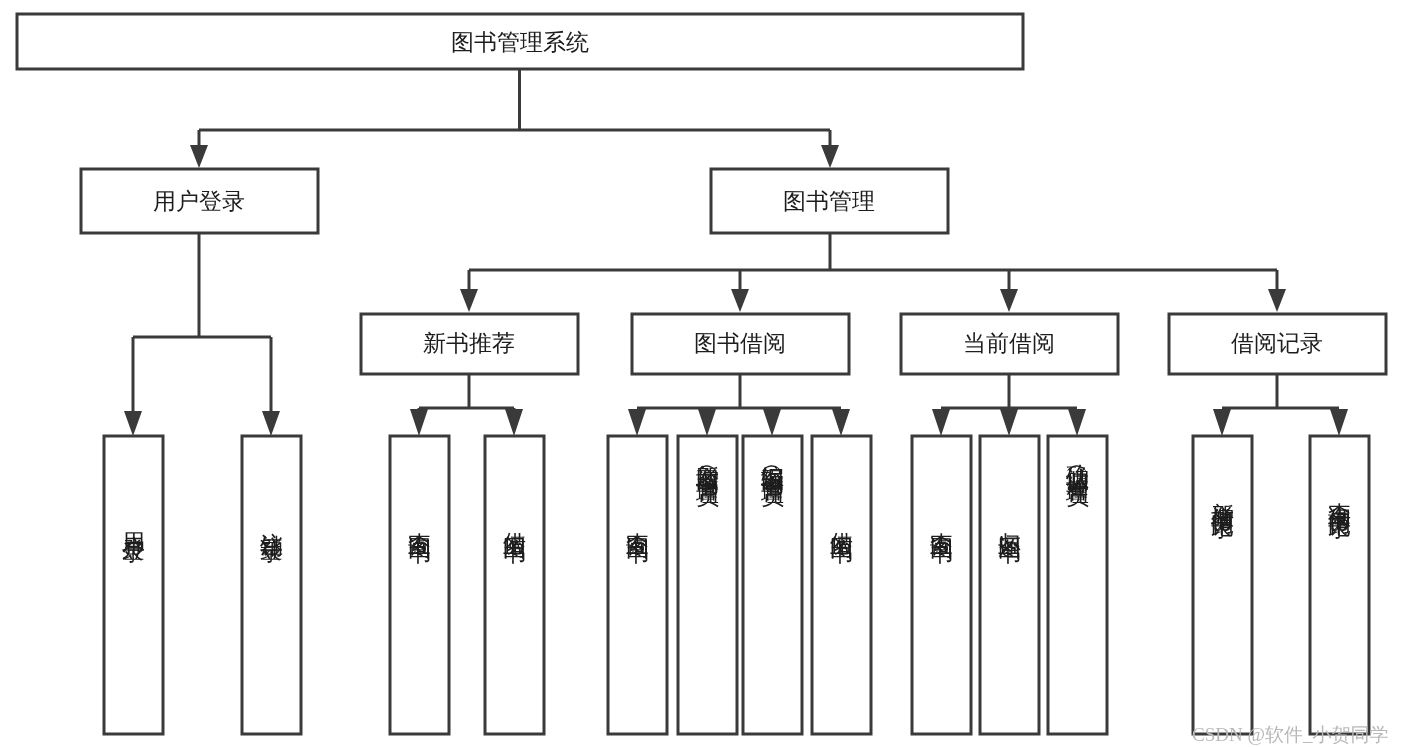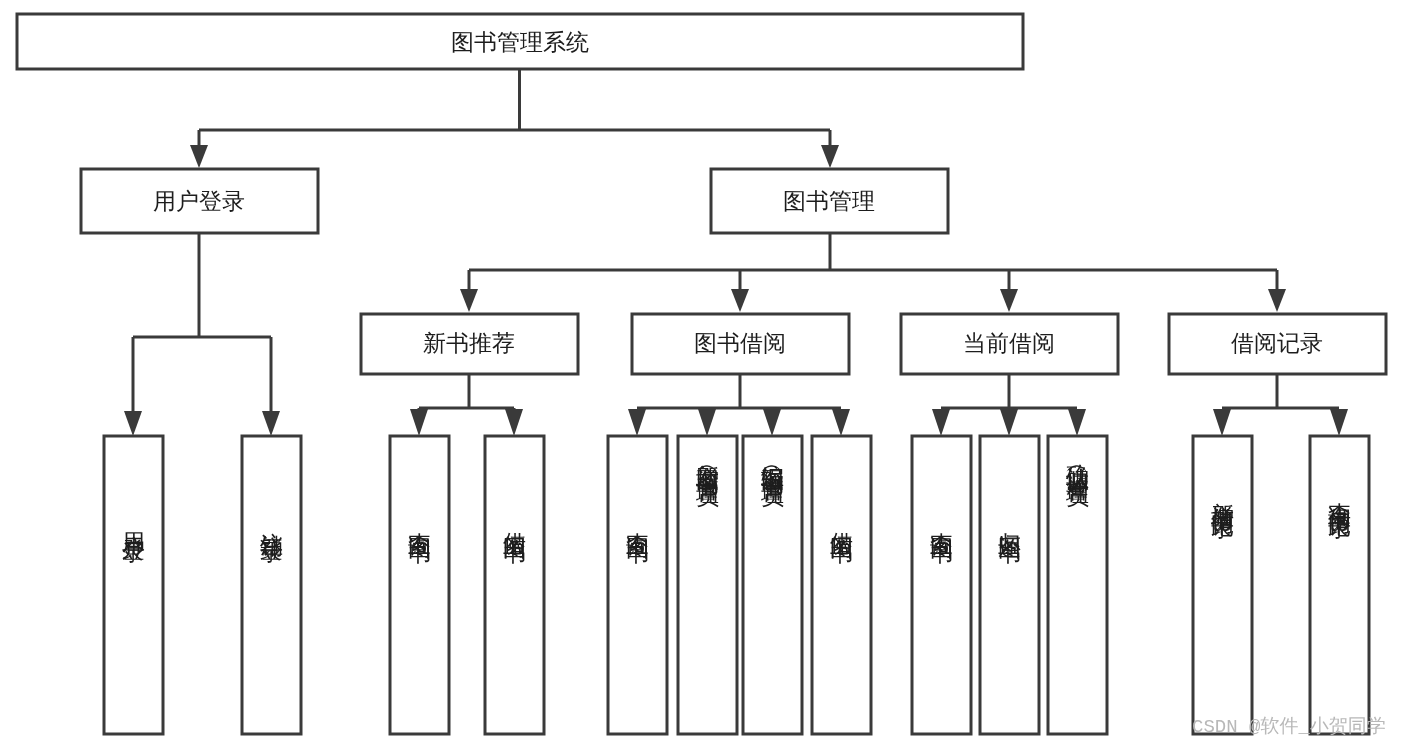--- a/index.html
+++ b/index.html
@@ -61,24 +61,25 @@
     text-orientation: upright;
     font-family: "DejaVu Sans", "Liberation Sans", sans-serif;
     font-size: 23px;
     line-height: 1.0;
     color: #1d1d1d;
     letter-spacing: 3px;
     white-space: nowrap;
   }
   .watermark {
     position: absolute;
-    font-family: Liberation Mono, monospace;
+    font-family: Liberation Serif, serif;
     font-size: 19px;
     color: #b8b8b8;
     white-space: nowrap;
+    margin-top: 9px;
   }
 </style>
 </head>
 <body>
 
 <div id="diagram-root">
 
   <svg class="flow" viewBox="0 0 1405 747" xmlns="http://www.w3.org/2000/svg">
 
     <g>

